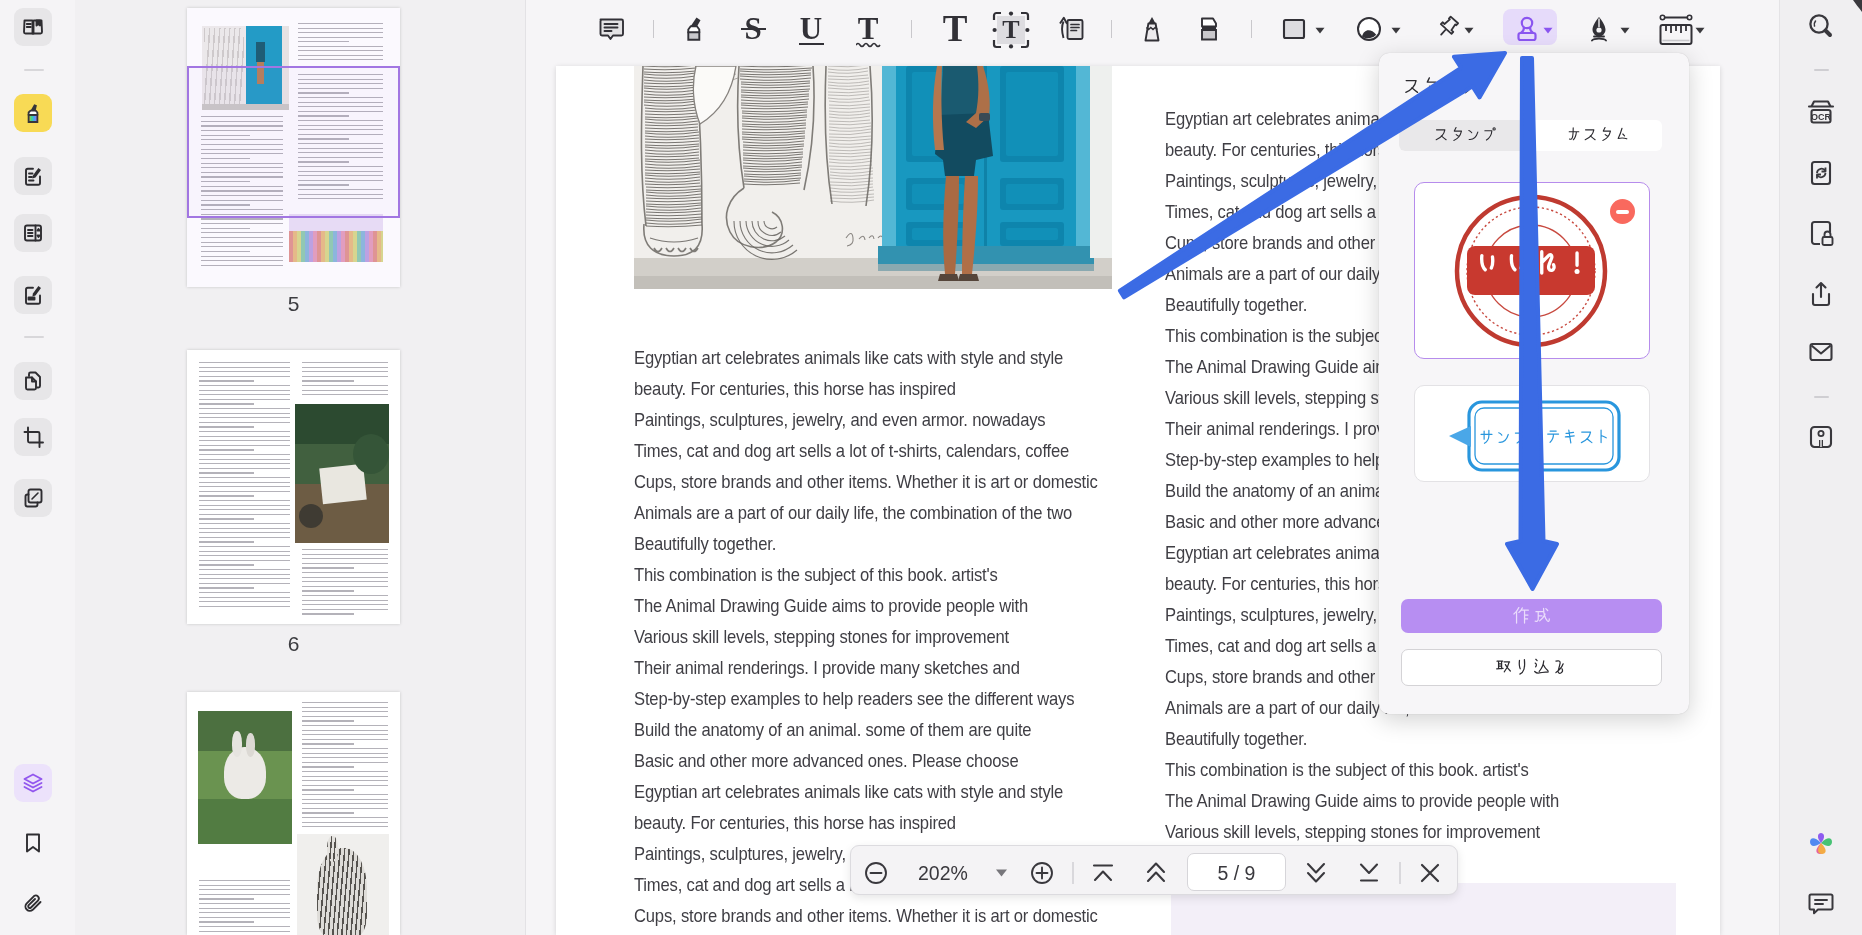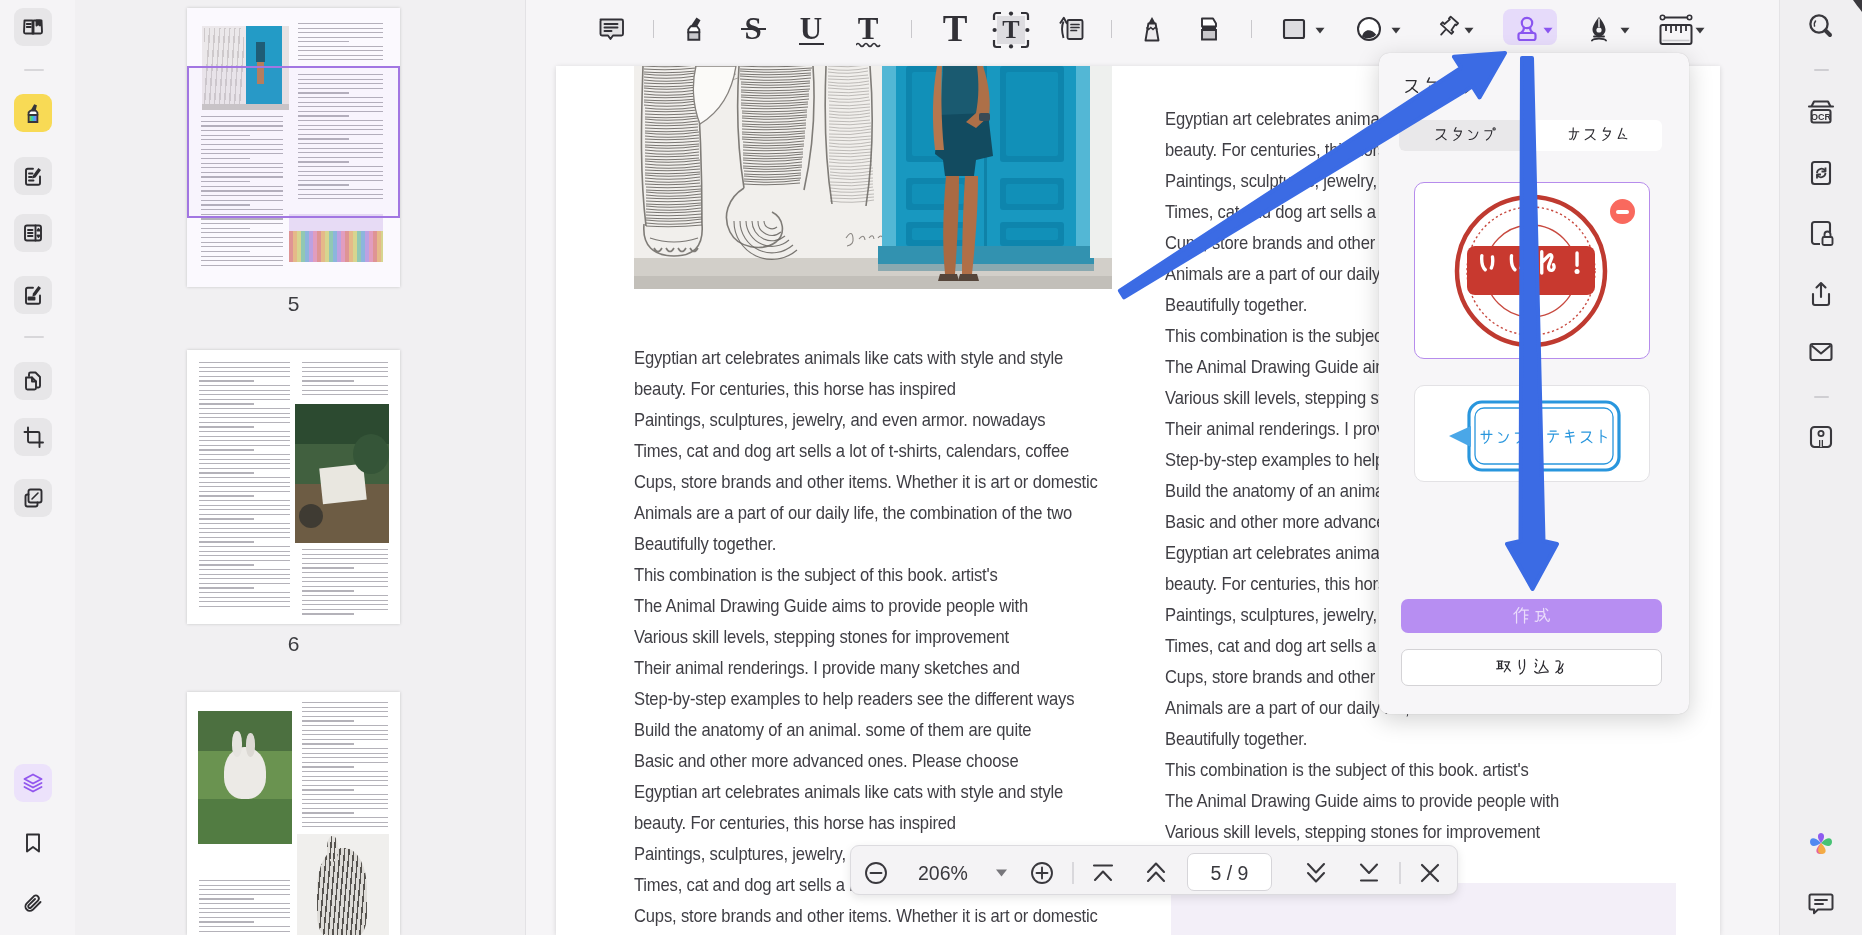--- a/index.html
+++ b/index.html
@@ -531,22 +531,22 @@
       <path d="M186.5,28 h11 M192,22.5 v11"></path>
 <path d="M244,20.5 h18 M245,35 l8,-8.5 8,8.5" stroke-width="2.1"></path>
 <path d="M298,27 l8,-8.5 8,8.5 M298,36 l8,-8.5 8,8.5" stroke-width="2.1"></path>
 <path d="M458,19 l8,8.5 8,-8.5 M458,28 l8,8.5 8,-8.5" stroke-width="2.1"></path>
 <path d="M511,19.5 l8,8.5 8,-8.5 M511,35.5 h16" stroke-width="2.1"></path>
 <path d="M572,20 l16,16 M588,20 l-16,16" stroke-width="2.2"></path>
 </g>
 <path d="M146,24.5 h11 L151.5,31.5 Z" fill="#77767b"></path>
 <path d="M223,17 v22 M550,17 v22" stroke="#d0cfd3" stroke-width="1.5"></path>
 </svg>
-<div class="abs" style="left:918px;top:860px;width:70px;height:26px;font-size:19.5px;color:#39383d;line-height:26px">206%</div>
-<div class="abs" style="left:1187px;top:853px;width:85px;height:38px;background:#fff;border:1px solid #d6d5d9;border-radius:7px;text-align:center;font-size:19.5px;color:#39383d;line-height:38px">5 / 9</div>
+<div class="abs" style="left:918px;top:860px;width:70px;height:26px;font-size:19.5px;color:#39383d;line-height:26px">202%</div>
+<div class="abs" style="left:1187px;top:853px;width:99px;height:38px;background:#fff;border:1px solid #d6d5d9;border-radius:7px;text-align:center;font-size:19.5px;color:#39383d;line-height:38px">5 / 9</div>
 <div id="rightbar" class="abs" style="border-left:1px solid #e4e3e6"></div>
 <svg class="abs" style="left:1806px;top:12px" width="30" height="30" viewBox="0 0 30 30">
     <circle cx="13" cy="12" r="8.6" fill="none" stroke="#39383d" stroke-width="2.3"></circle>
     <path d="M19.5,18.5 L24,23" stroke="#39383d" stroke-width="4" stroke-linecap="round"></path>
     <path d="M9.5,9 a5.5,5.5 0 0 0 -1,5" fill="none" stroke="#39383d" stroke-width="1.6" stroke-linecap="round"></path>
   </svg>
 <div class="abs" style="left:1814px;top:69px;width:15px;height:2px;background:#cfced2;border-radius:1px"></div>
 <div class="abs" style="left:1814px;top:396px;width:15px;height:2px;background:#cfced2;border-radius:1px"></div>
 <svg class="abs" style="left:1806px;top:97px" width="30" height="30" viewBox="0 0 30 30">
     <path d="M5.5,9.5 L8,4.5 h14 l2.5,5" fill="none" stroke="#39383d" stroke-width="2.1" stroke-linejoin="round"></path>

